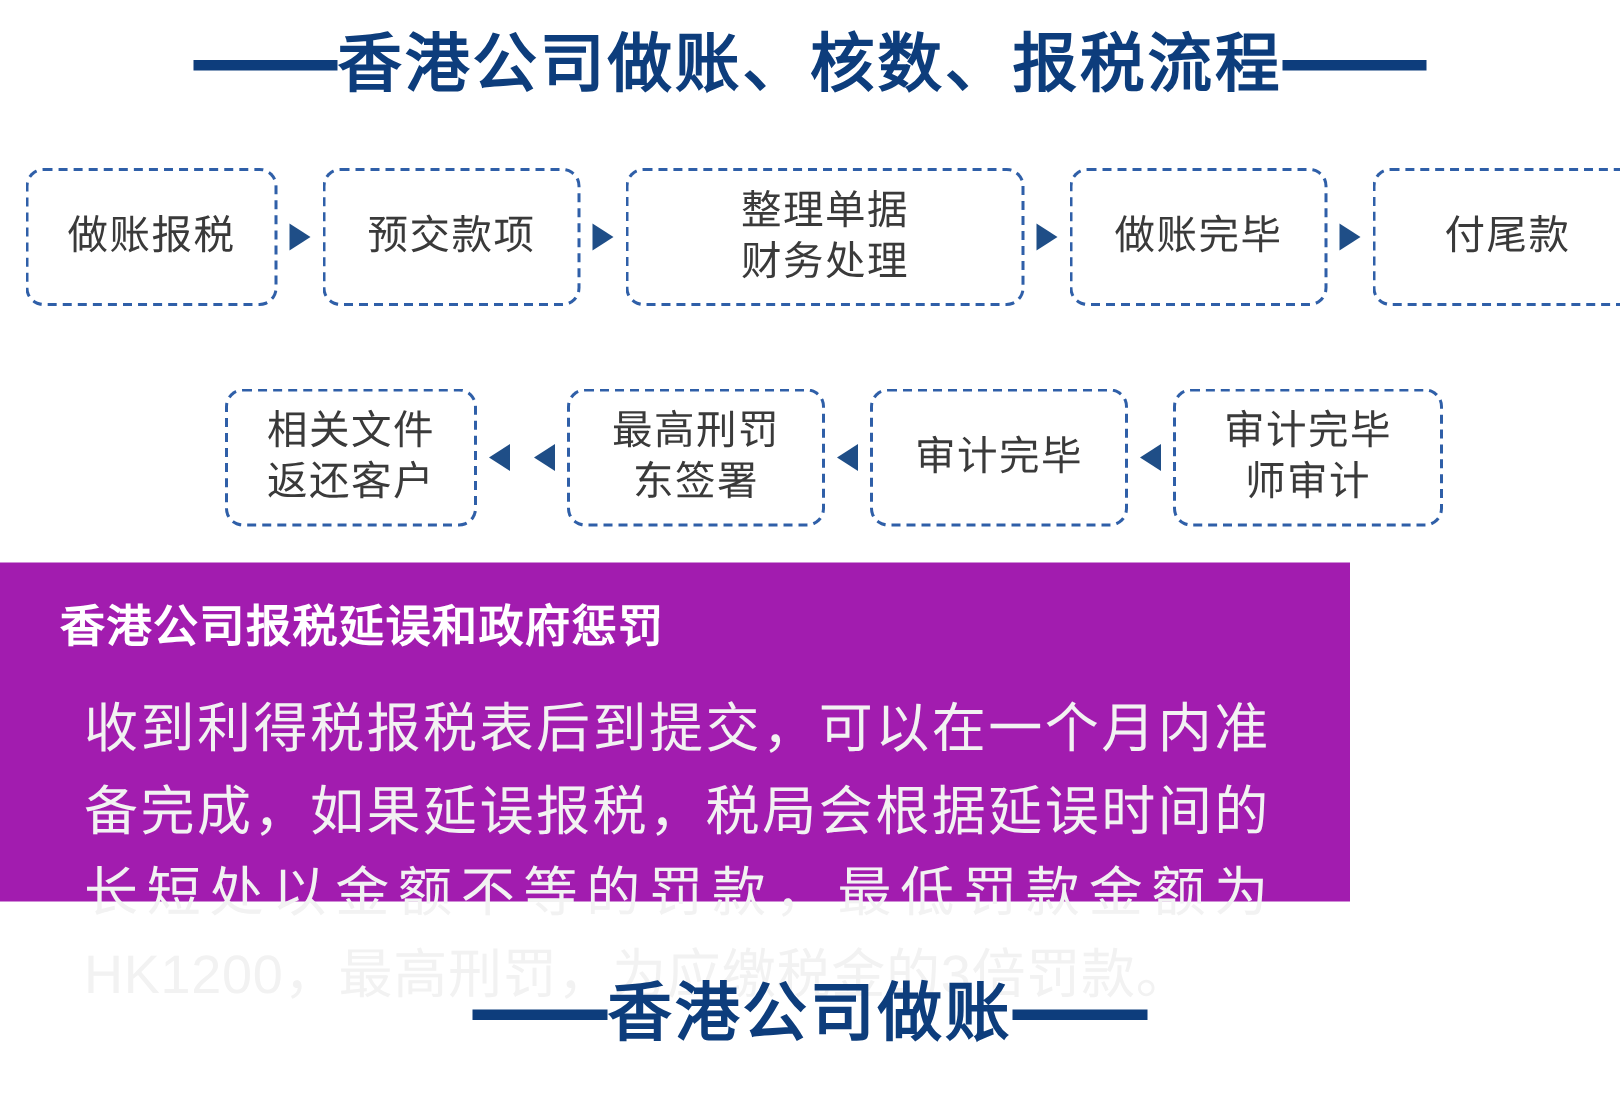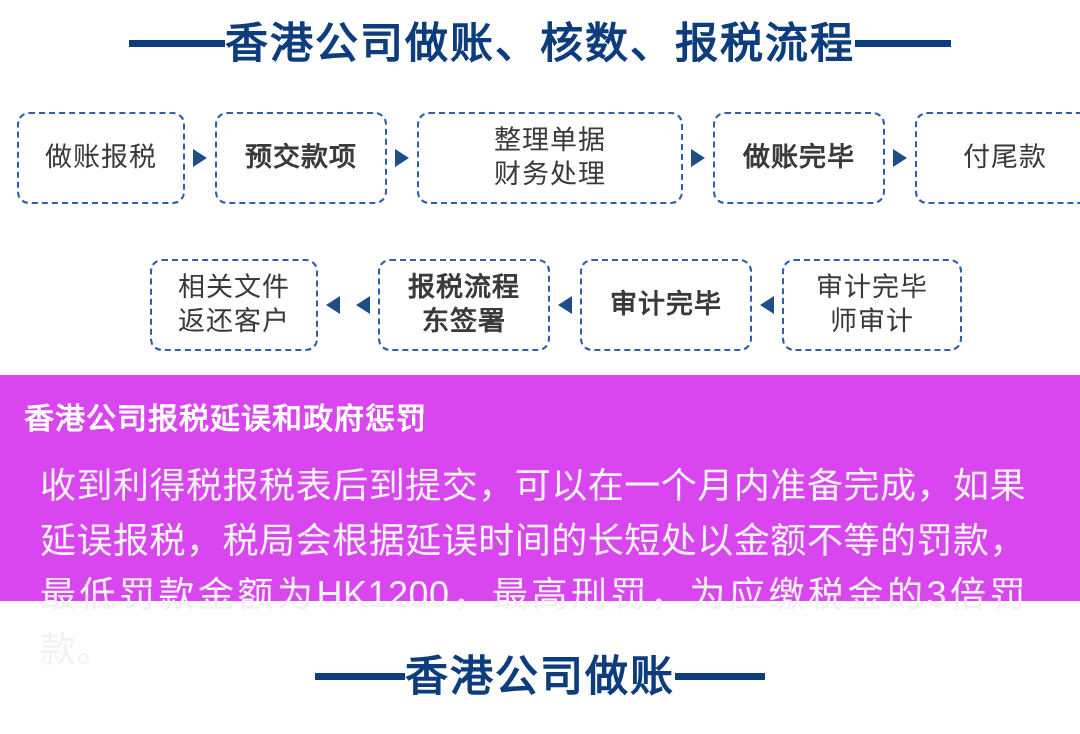--- a/index.html
+++ b/index.html
@@ -86,21 +86,21 @@
   .flow-box .box-label {
     font-size: 27px;
     line-height: 1.25;
     color: #3a3a3a;
     white-space: pre-line;
     letter-spacing: 1px;
   }
 
   
   .w-narrow   { width: 168px; }
-  .w-medium   { width: 172px; font-weight: bold; }
+  .w-medium   { width: 172px; }
   .w-wide     { width: 266px; }
   .w-xwide    { width: 272px; }
   .w-mid2     { width: 180px; }
 
   .flow-arrow {
     flex: 0 0 auto;
     width: 30px;
     height: 92px;
     display: flex;
     align-items: center;
@@ -118,25 +118,25 @@
   }
   .flow-arrow.left .tri {
     border-right: 14px solid #1f4e87;
   }
 
   
   #notice-panel {
     position: absolute;
     top: 375px;
     left: 0;
-    width: 1080px;
+    width: 900px;
     height: 226px;
-    background: #d946ef;
+    background: #a21caf;
     box-sizing: border-box;
-    padding: 26px 34px 0 24px;
+    padding: 26px 34px 0 40px;
   }
   #notice-panel .notice-title {
     font-size: 30px;
     font-weight: bold;
     color: #ffffff;
     letter-spacing: 1px;
     margin: 0 0 22px 0;
     line-height: 1.2;
   }
   #notice-panel .notice-body {
@@ -196,21 +196,21 @@
       <span class="box-label">相关文件
 返还客户</span>
     </div>
     <div class="flow-arrow left">
         <span class="tri"></span>
       </div>
     <div class="flow-arrow left">
         <span class="tri"></span>
       </div>
     <div class="flow-box w-medium">
-      <span class="box-label">报税流程
+      <span class="box-label">最高刑罚
 东签署</span>
     </div>
     <div class="flow-arrow left">
         <span class="tri"></span>
       </div>
     <div class="flow-box w-medium">
       <span class="box-label">审计完毕</span>
     </div>
     <div class="flow-arrow left">
         <span class="tri"></span>

